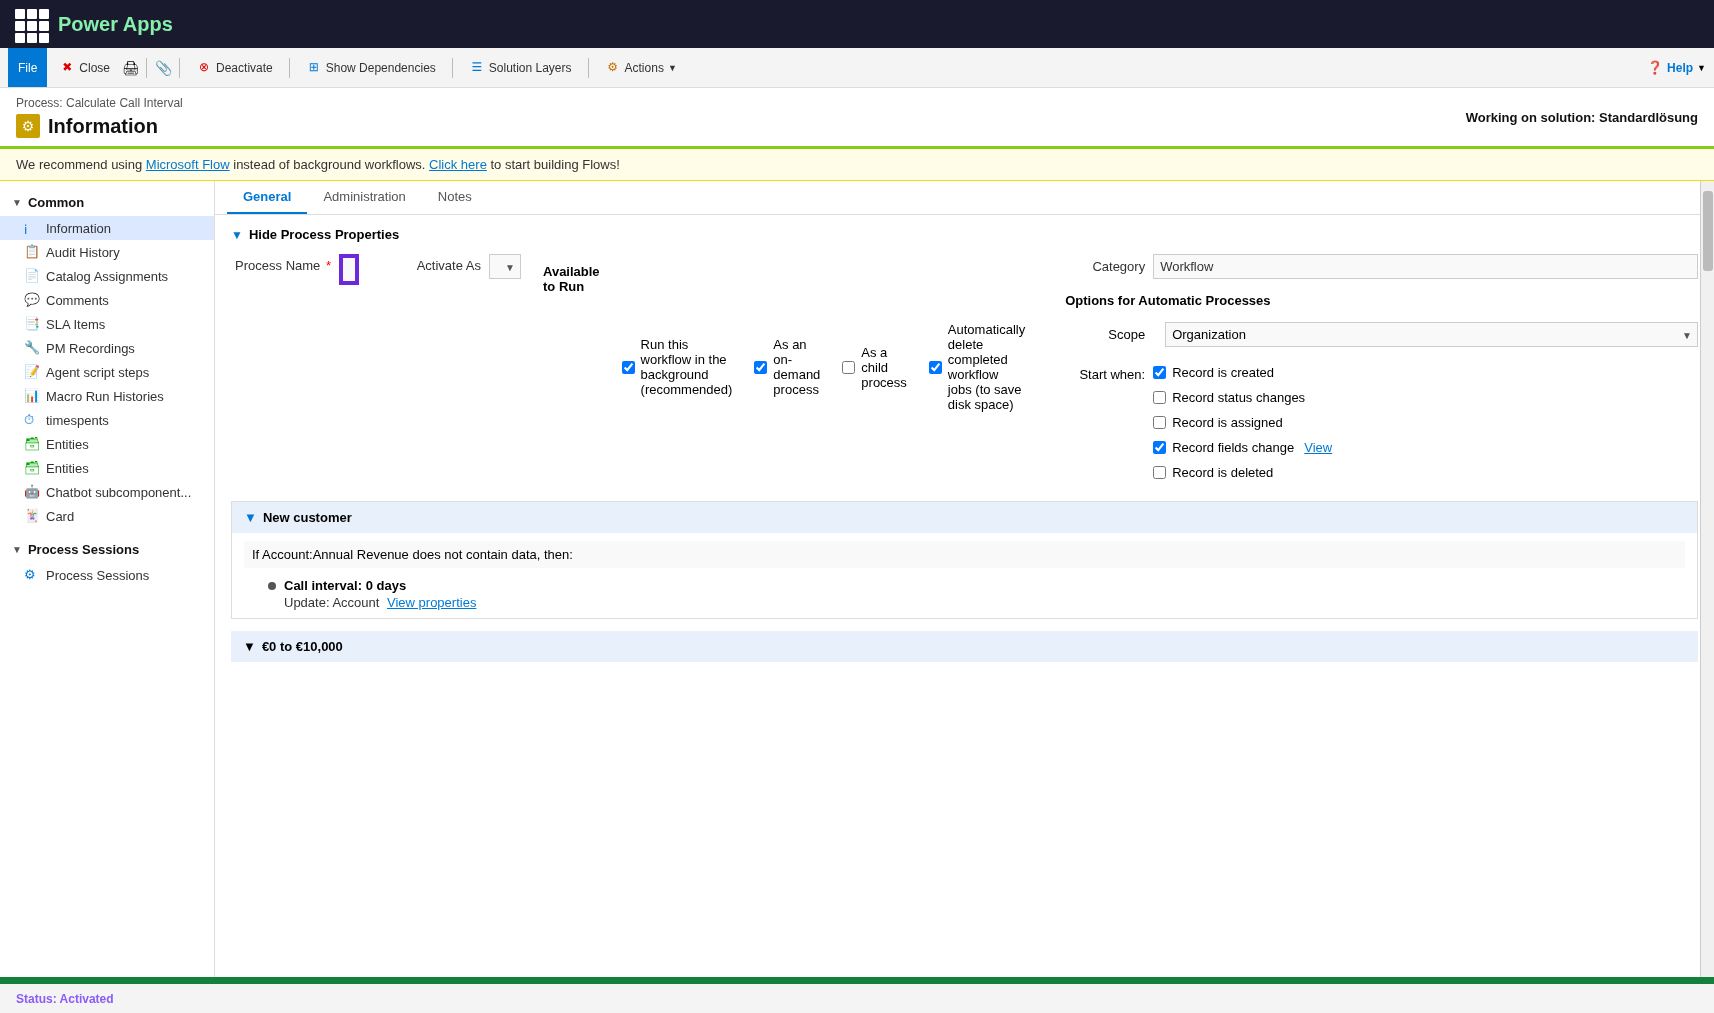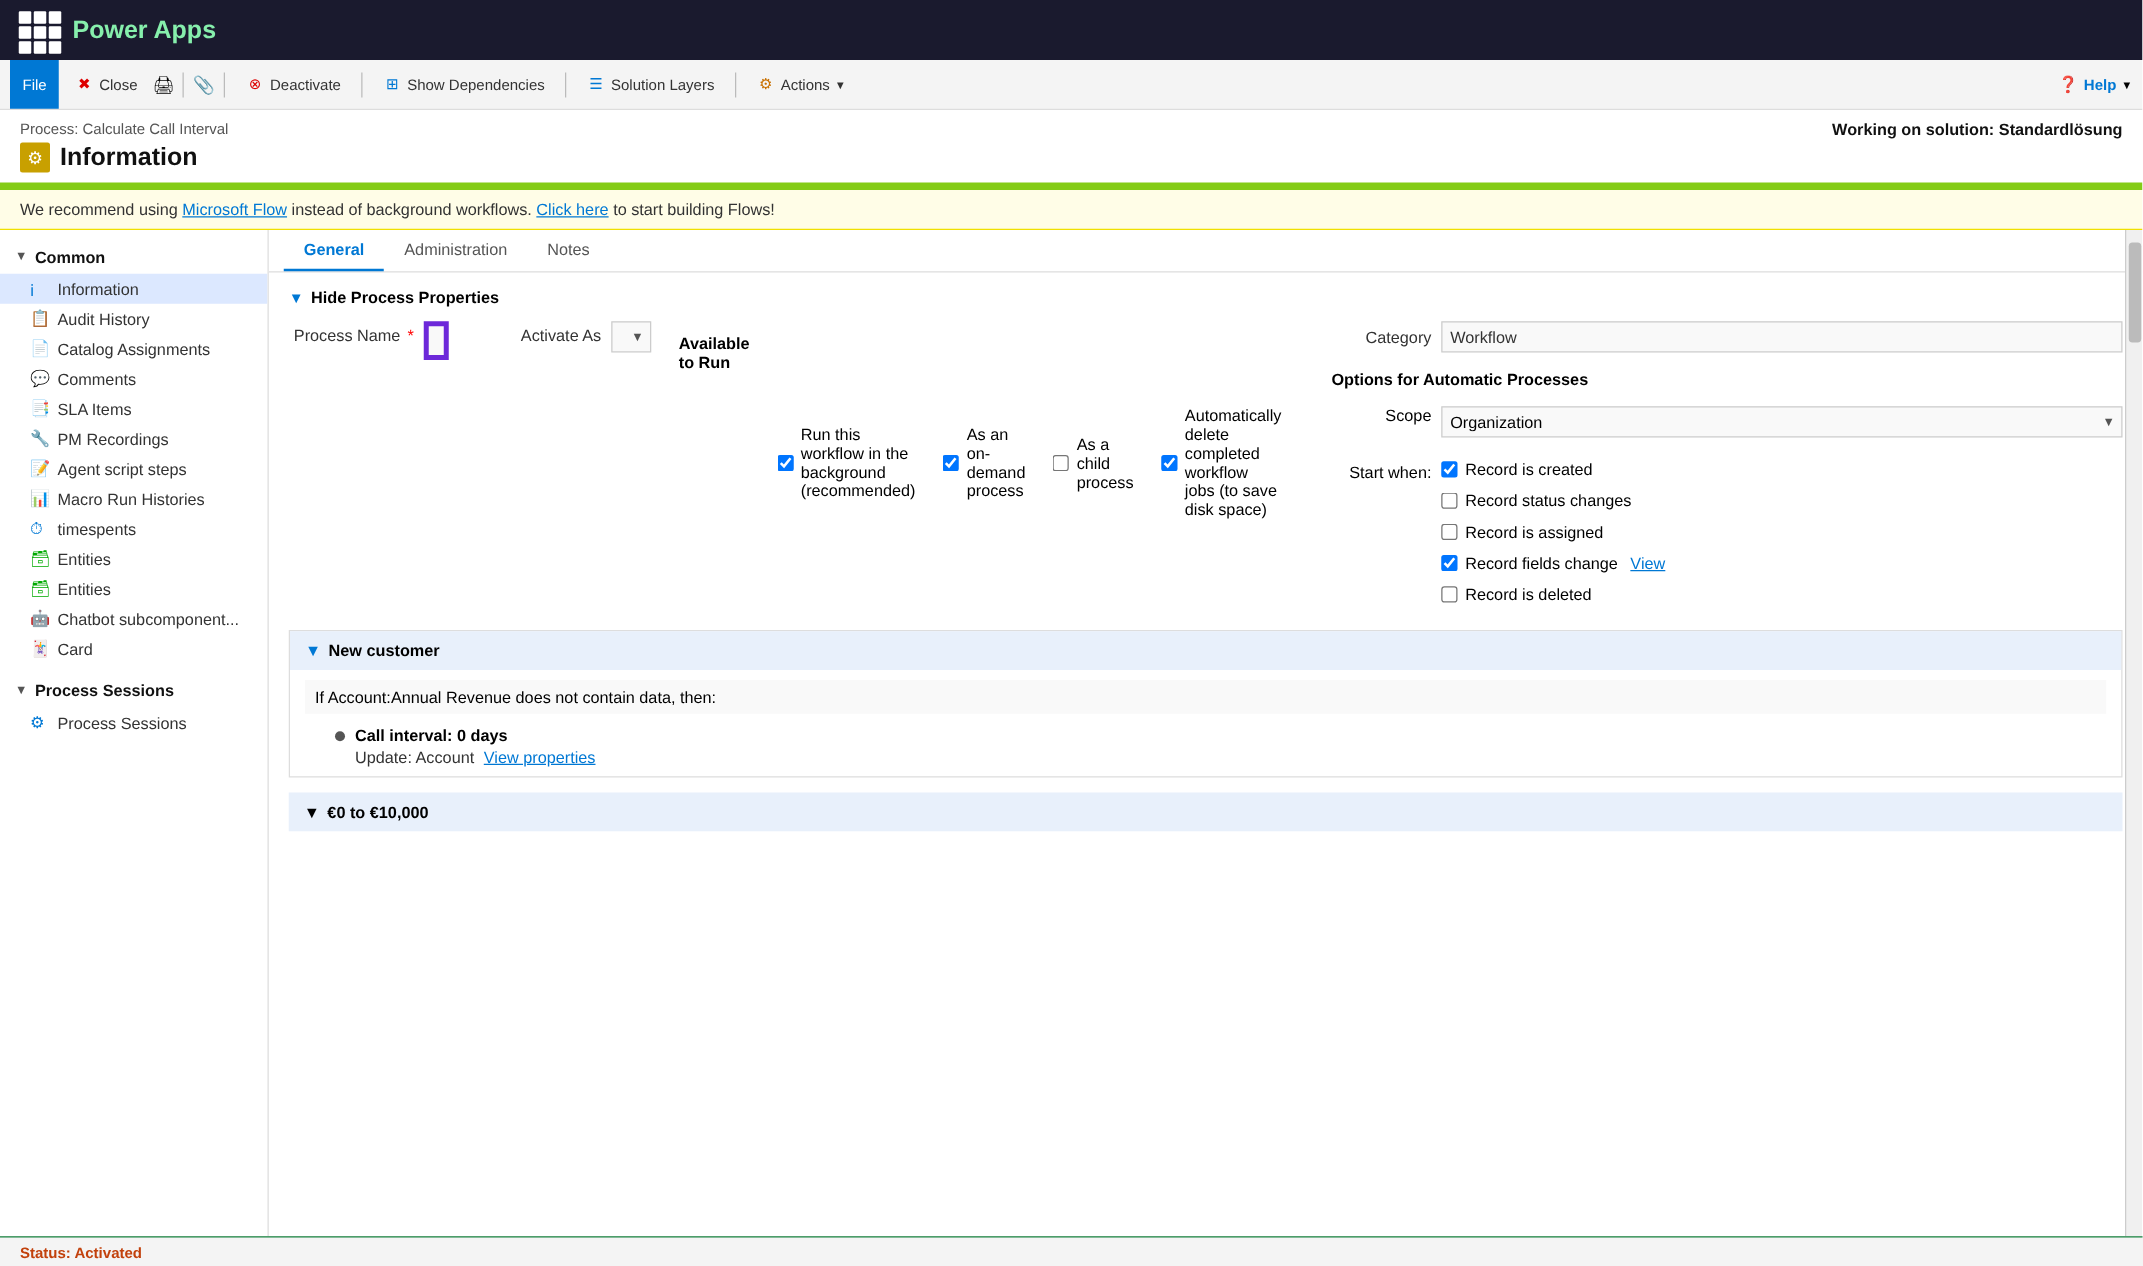--- a/index.html
+++ b/index.html
@@ -66,22 +66,23 @@
     }
     .cmd-right {
       margin-left: auto;
       display: flex; align-items: center; gap: 4px;
     }
     .help-link { color: #0078d4; font-size: 12px; text-decoration: none; font-weight: bold; }
 
     
     .process-header {
       padding: 8px 16px;
-      border-bottom: 6px solid #84cc16;
+      border-bottom: 3px solid #84cc16;
       display: flex;
+      align-items: center;
       justify-content: space-between;
     }
     .process-header-left {
       display: flex; flex-direction: column; gap: 4px;
     }
     .process-subtitle { font-size: 12px; color: #555; }
     .process-title-row { display: flex; align-items: center; gap: 8px; }
     .process-icon {
       width: 24px; height: 24px;
       background: #c8a000;
@@ -249,21 +250,21 @@
     .entity-input {
       flex: 1;
       border: 1px solid #ccc;
       padding: 4px 6px;
       font-size: 13px;
       background: #f9f9f9;
       color: #333;
     }
 
     .options-title { font-weight: 700; font-size: 13px; margin: 4px 0; }
-    .scope-row { display: flex; gap: 8px; margin-bottom: 8px; }
+    .scope-row { display: flex; align-items: center; gap: 20px; margin-bottom: 8px; }
     .scope-label { min-width: 80px; font-size: 13px; text-align: right; }
 
     .start-when-row { display: flex; gap: 8px; }
     .start-when-label { min-width: 80px; font-size: 13px; text-align: right; padding-top: 2px; }
     .start-when-checkboxes { display: flex; flex-direction: column; gap: 5px; }
 
     .view-link { color: #0078d4; cursor: pointer; margin-left: 4px; font-size: 13px; }
 
     
     .workflow-section {
@@ -312,26 +313,26 @@
       margin-top: 4px;
     }
 
     
     .status-bar {
       position: fixed;
       bottom: 0;
       left: 0;
       right: 0;
       background: #f4f4f4;
-      border-top: 1px solid #15803d;
+      border-top: 7px solid #15803d;
       padding: 4px 16px;
       font-size: 12px;
       font-weight: 700;
-      color: #c2410c;
-      height: 24px;
+      color: #8b5cf6;
+      height: 36px;
       display: flex;
       align-items: center;
     }
 
     
     .icon-red { color: #d00; }
     .icon-green { color: #0a0; }
     .icon-blue { color: #0078d4; }
     .icon-orange { color: #c87000; }
     .icon-gray { color: #666; }

